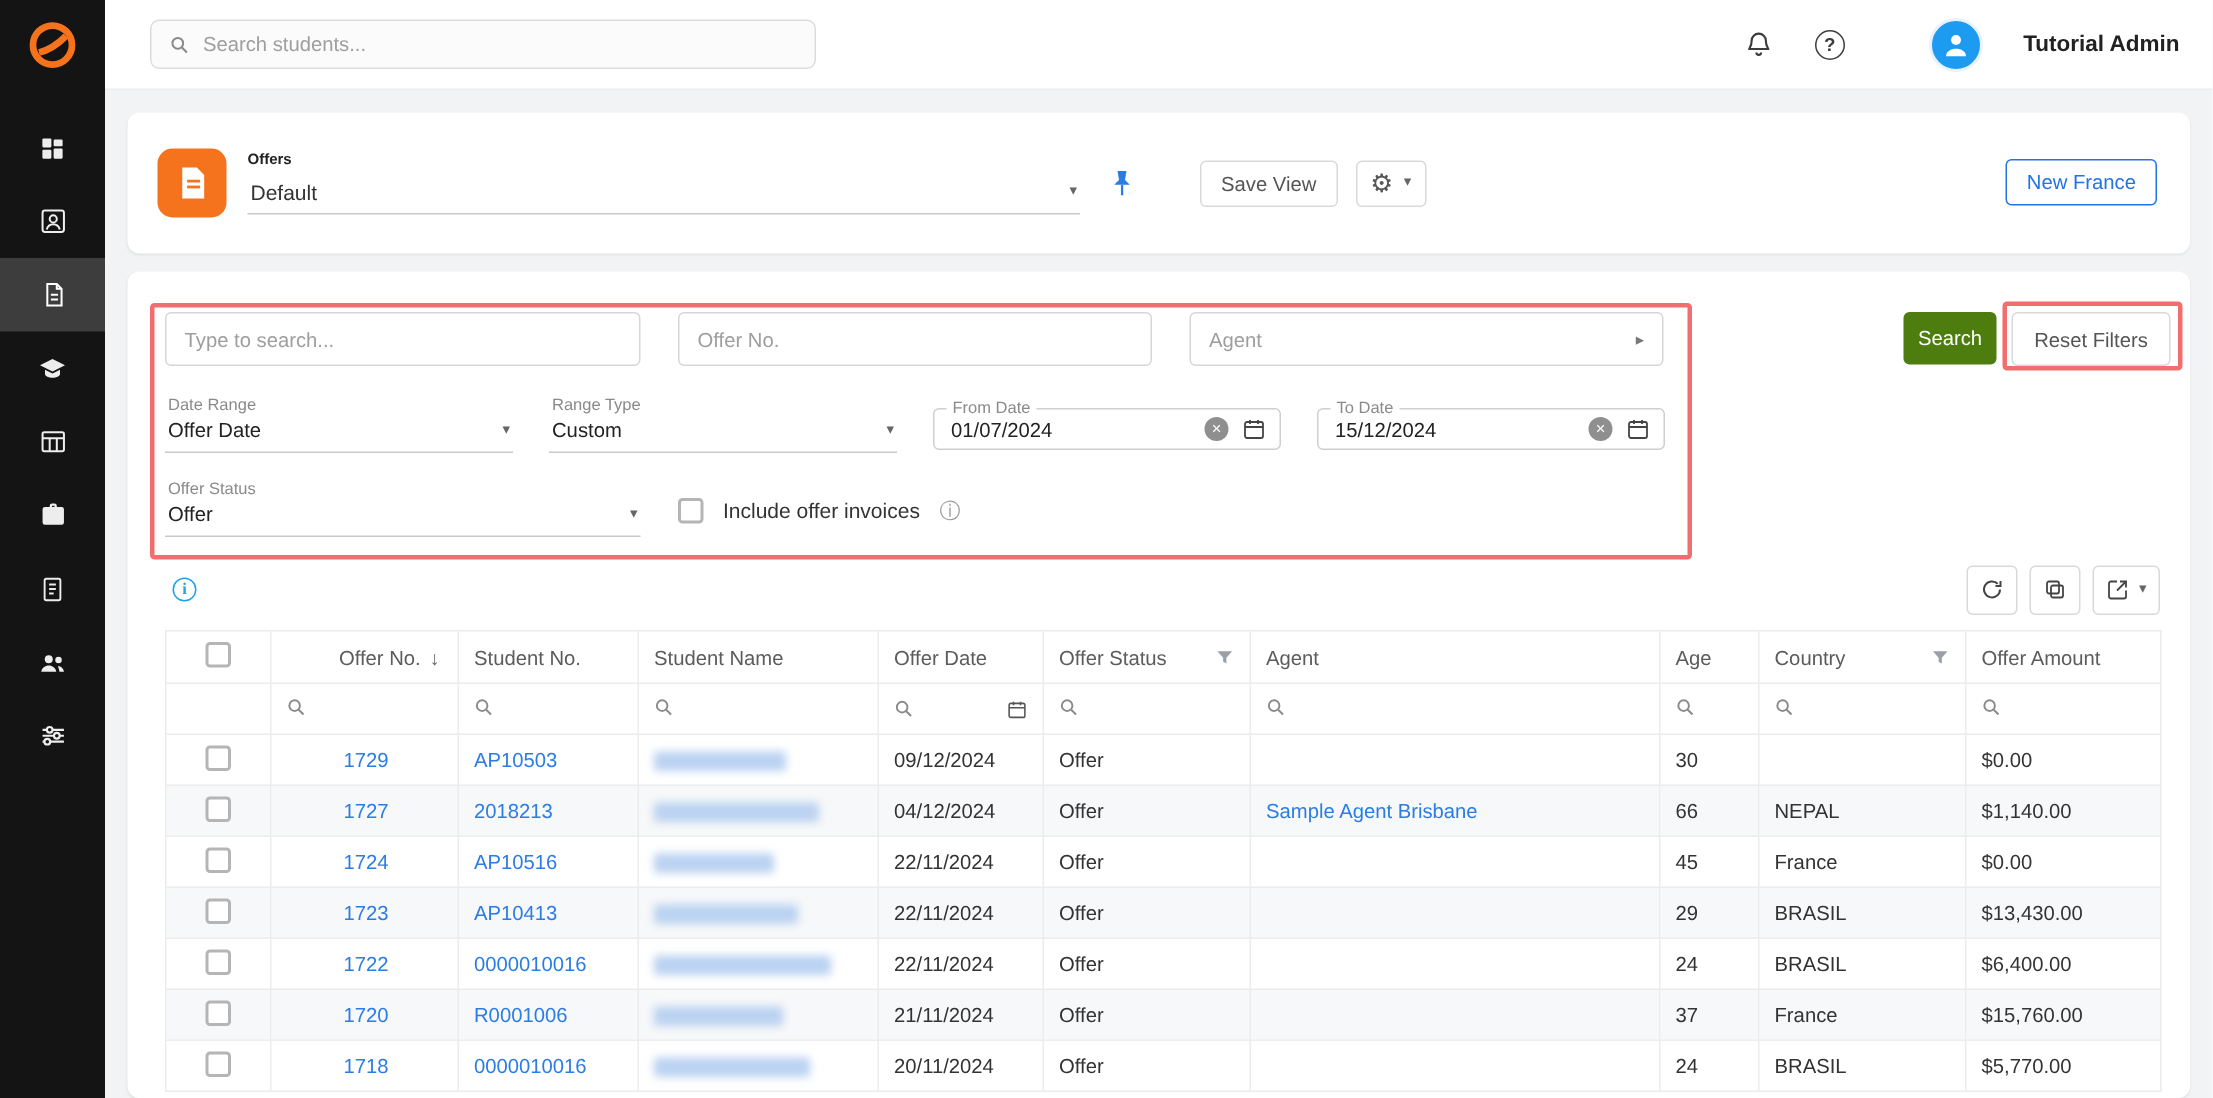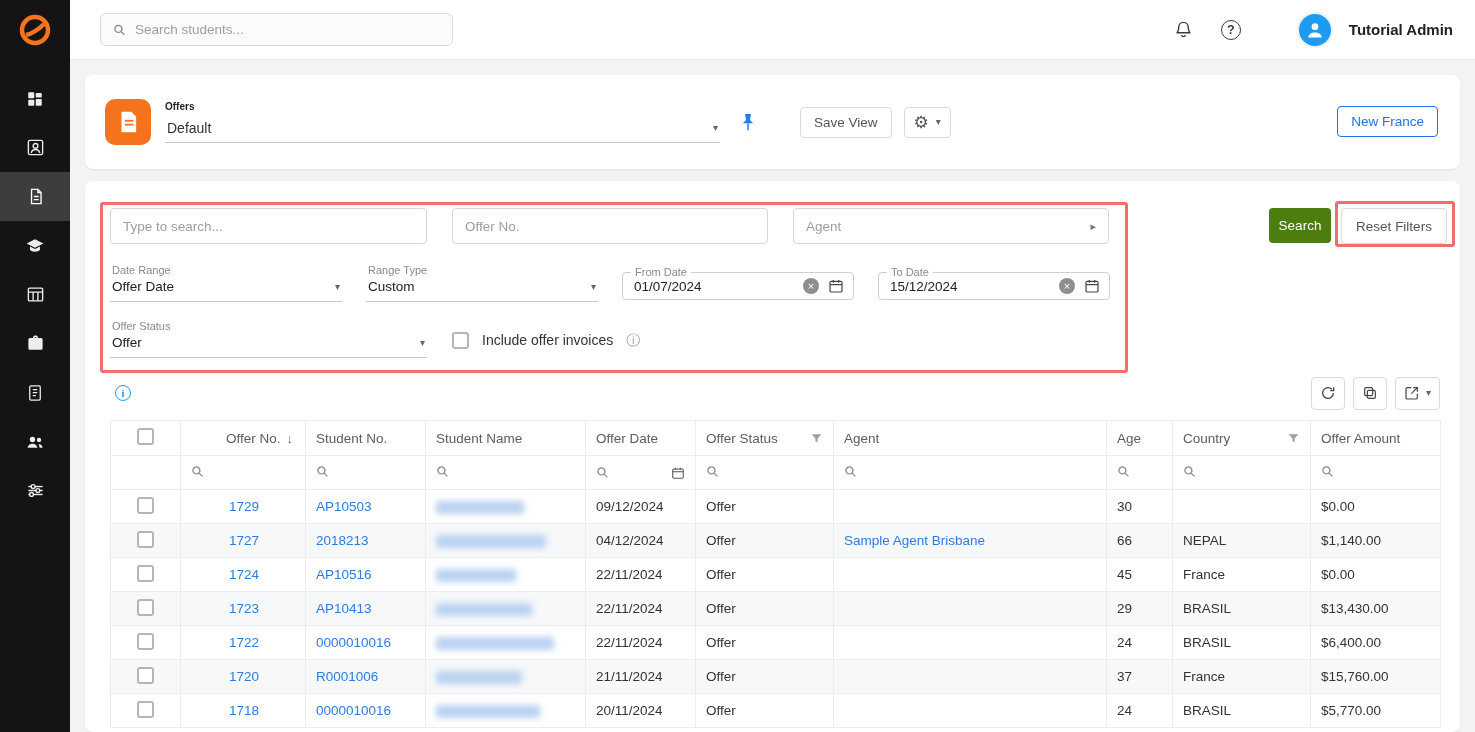--- a/index.html
+++ b/index.html
@@ -7,28 +7,28 @@
   body{position:relative;font-family:"Liberation Sans",sans-serif;background:#f2f3f5;color:#333}
 
   
   .sidebar{position:absolute;left:0;top:0;width:70px;height:732px;background:#141414;z-index:30;display:flex;flex-direction:column;align-items:center}
   .logo{width:70px;height:60px;display:flex;align-items:center;justify-content:center;margin-bottom:14px}
   .nav-item{width:70px;height:49px;display:flex;align-items:center;justify-content:center;cursor:pointer}
   .nav-item.active{background:#3d3d3d}
 
   
   .topbar{position:absolute;left:70px;top:0;width:1405px;height:60px;background:#fff;border-bottom:1px solid #ececec;display:flex;align-items:center;padding:0 22px 0 30px;z-index:20}
-  .search-box{width:353px;height:33px;border:1px solid #dcdcdc;border-radius:6px;background:#fbfbfb;display:flex;align-items:center;padding:0 12px;gap:9px}
+  .search-box{width:444px;height:33px;border:1px solid #dcdcdc;border-radius:6px;background:#fbfbfb;display:flex;align-items:center;padding:0 12px;gap:9px}
   .search-box input{border:none;outline:none;background:transparent;font-size:13.5px;color:#333;width:100%;font-family:"Liberation Sans",sans-serif}
   .search-box input::placeholder{color:#9e9e9e}
   .topbar-right{margin-left:auto;display:flex;align-items:center}
   .icon-btn{background:none;border:none;cursor:pointer;display:flex;align-items:center;justify-content:center}
   .help-circle{width:20px;height:20px;border:1.8px solid #3c3c3c;border-radius:50%;font-size:12.5px;font-weight:bold;display:flex;align-items:center;justify-content:center;color:#3c3c3c}
   .bell-wrap{margin-right:28px}
-  .user-chip{display:flex;align-items:center;gap:16px;margin-left:56px;cursor:pointer}
+  .user-chip{display:flex;align-items:center;gap:27px;margin-left:56px;cursor:pointer}
   .avatar{width:36px;height:36px;border-radius:50%;background:#1d9bf0;display:flex;align-items:center;justify-content:center;border:2px solid #e8f2fd}
   .user-name{font-weight:bold;font-size:15px;color:#222}
 
   
   .content{position:absolute;left:70px;top:60px;width:1405px;height:672px;padding:15px 15px 0 15px;overflow:hidden}
   .card{background:#fff;border-radius:8px;box-shadow:0 1px 2px rgba(0,0,0,.07)}
 
   
   .header-card{height:94px;display:flex;align-items:center;padding:0 20px;margin-bottom:12px;position:relative}
   .offers-tile{width:46px;height:46px;background:#f4731c;border-radius:10px;display:flex;align-items:center;justify-content:center;flex:0 0 auto}

